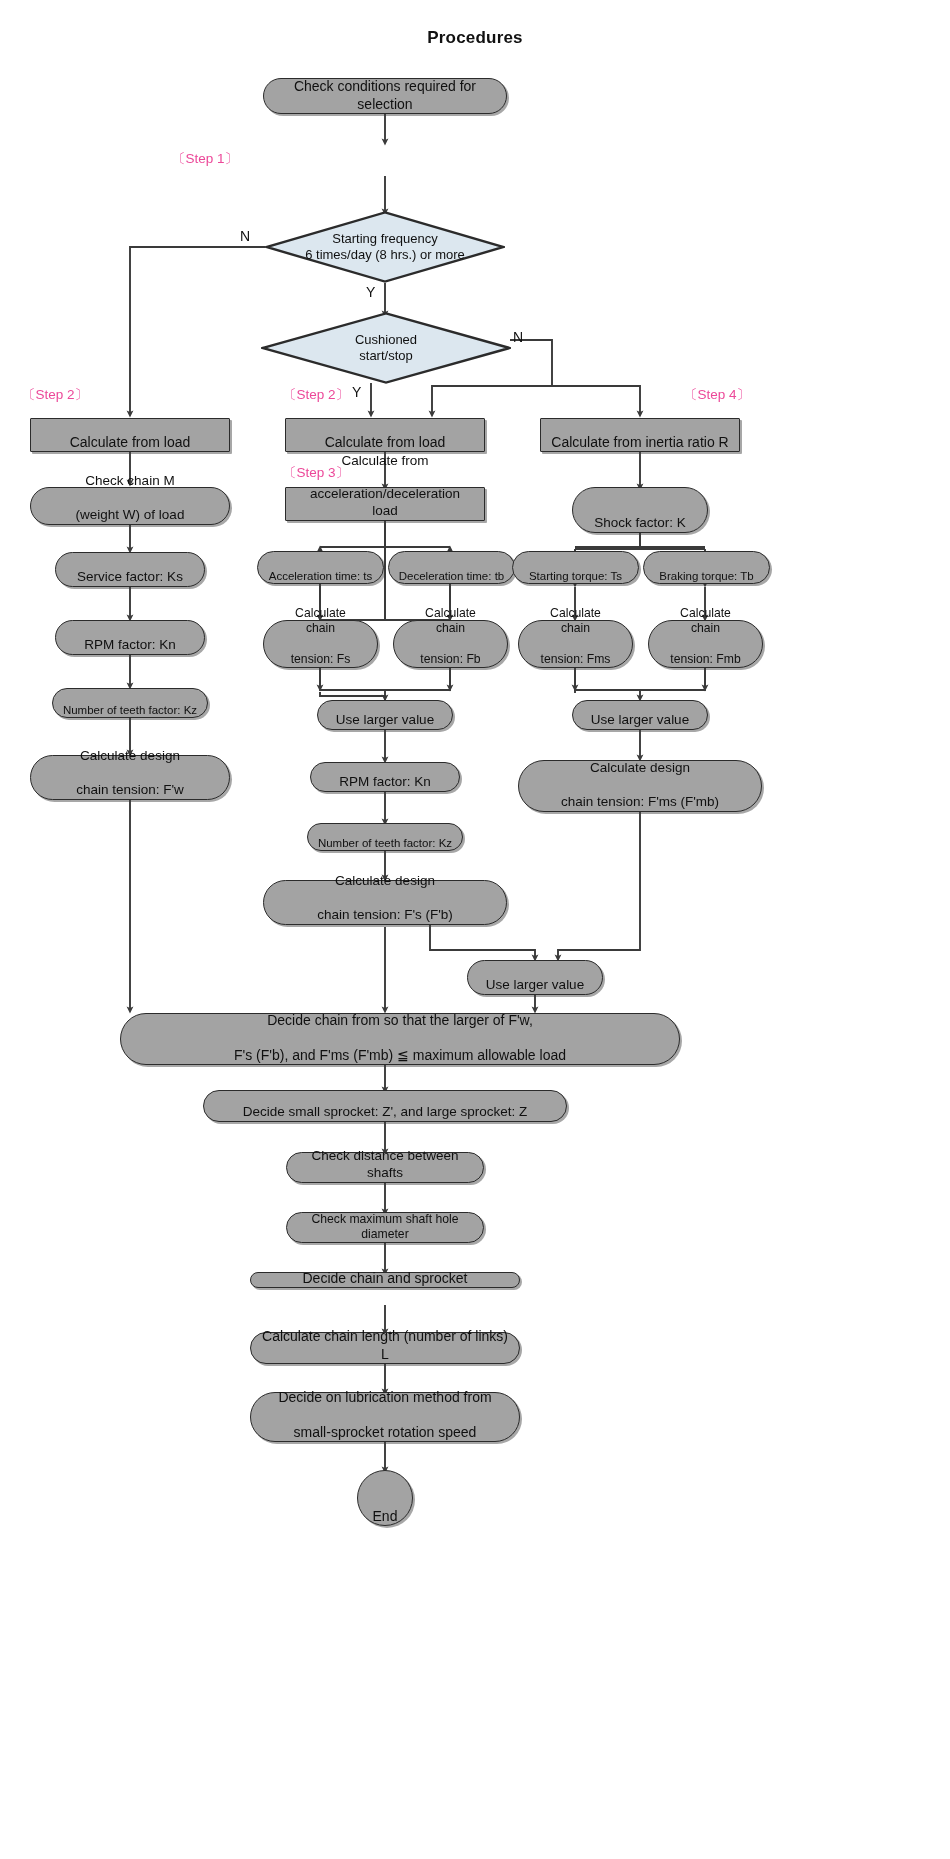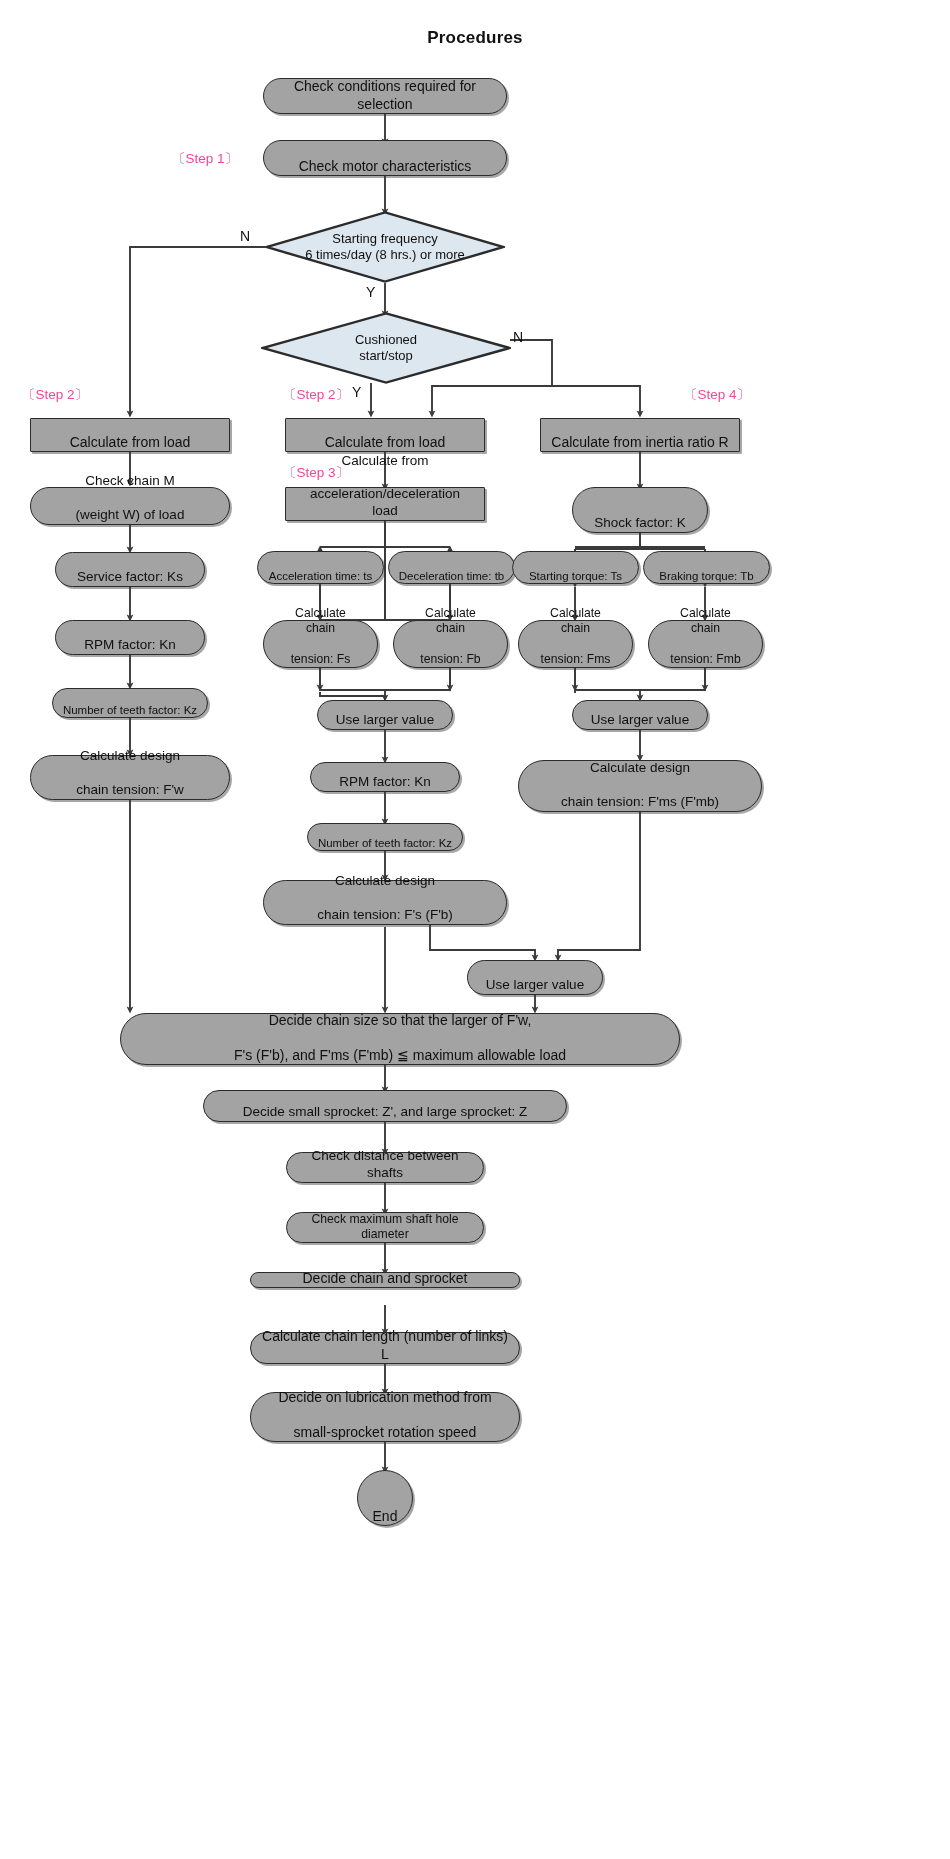--- a/index.html
+++ b/index.html
@@ -188,23 +188,20 @@
     <g stroke="#3a3a3a" stroke-width="1.9" fill="none">
       <path d="M385,521 L385,547 M320,547 L450,547"></path>
       <path d="M640,521 L640,547 M575,547 L705,547"></path>
     </g>
   </svg>
 
   <div class="node rounded fs14" style="left:263px; top:78px; width:244px; height:36px;">
     <span>Check conditions required for selection</span>
   </div>
 
-  <div class="node rounded fs14" style="left:263px; top:140px; width:244px; height:36px;">
-    <span>Check motor characteristics</span>
-  </div>
 
   <div class="diamond" style="left:265px; top:211px; width:240px; height:72px;">
     <svg class="dshape" viewBox="0 0 240 72" preserveAspectRatio="none">
       <polygon points="120,1.4 238.6,36 120,70.6 1.4,36" fill="#dce7ef" stroke="#2b2b2b" stroke-width="2.4"></polygon>
     </svg>
     <div class="dlabel fs13">
       <div>
         <div>Starting frequency</div>
         <div>6 times/day (8 hrs.) or more</div>
       </div>
@@ -356,21 +353,21 @@
       <span>chain tension: F'ms (F'mb)</span>
     </span>
   </div>
 
   <div class="node rounded fs135" style="left:467px; top:960px; width:136px; height:35px;">
     <span>Use larger value</span>
   </div>
 
   <div class="node rounded fs14" style="left:120px; top:1013px; width:560px; height:52px;">
     <span>
-      <span>Decide chain size so that the larger of F'w,</span><br>
+      <span>Decide chain from so that the larger of F'w,</span><br>
       <span>F's (F'b), and F'ms (F'mb) ≦ maximum allowable load</span>
     </span>
   </div>
 
   <div class="node rounded fs135" style="left:203px; top:1090px; width:364px; height:32px;">
     <span>Decide small sprocket: Z', and large sprocket: Z</span>
   </div>
 
   <div class="node rounded fs135" style="left:286px; top:1152px; width:198px; height:31px;">
     <span>Check distance between shafts</span>

